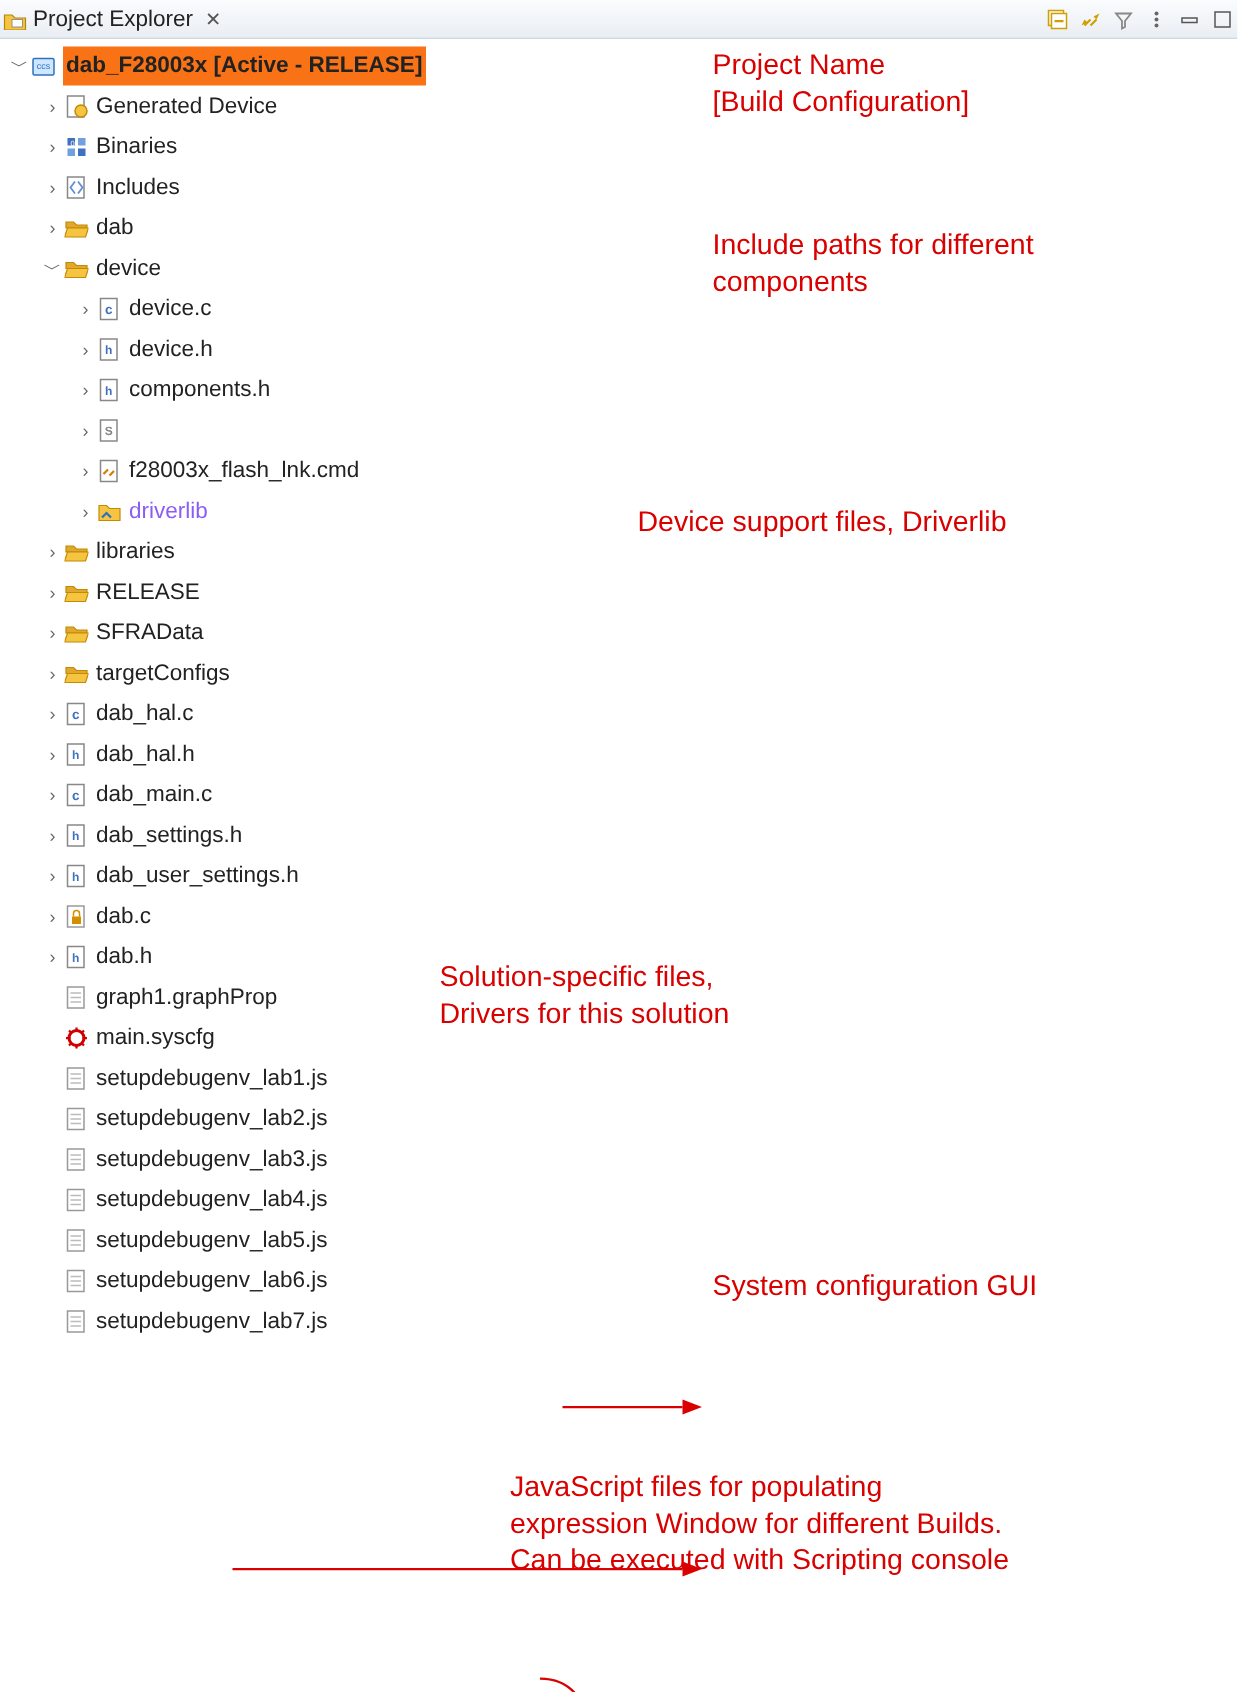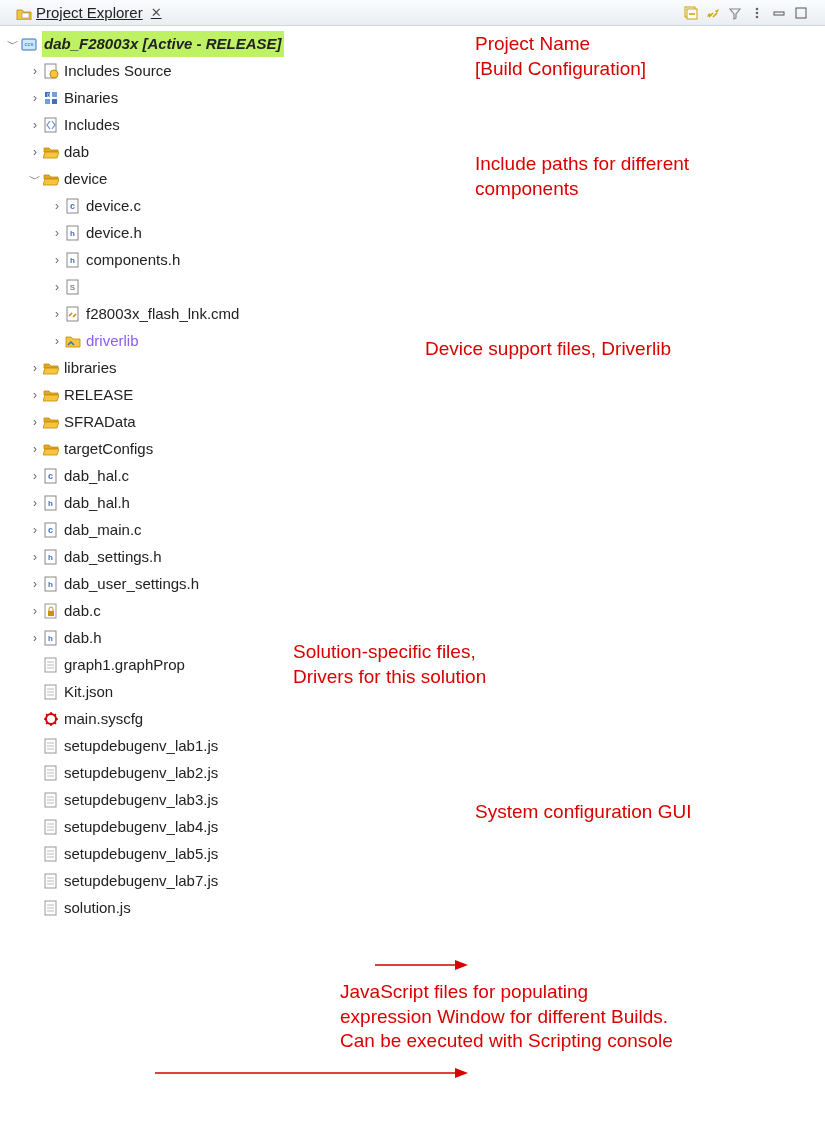--- a/index.html
+++ b/index.html
@@ -13,22 +13,21 @@
     height: 1128px;
     overflow: hidden;
     position: relative;
   }
   .header {
     background: linear-gradient(#fbfcfd,#e9eef4);
     border-bottom: 1px solid #d0d7de;
     height: 26px;
     display: flex;
     align-items: center;
-    padding: 0 16px;
-    text-decoration: underline;
+    padding: 0 2px;
   }
   .header-title {
     display: flex;
     align-items: center;
     gap: 4px;
   }
   .header-icon {
     width: 16px;
     height: 14px;
     display: inline-block;
@@ -76,21 +75,21 @@
   .icon {
     width: 18px;
     height: 18px;
     display: inline-flex;
     align-items: center;
     justify-content: center;
     margin-right: 4px;
   }
   .lbl { }
   .lbl.bold { font-weight: 700; }
-  .lbl.sel { background: #bef264; padding: 0 2px; font-style: italic; }
+  .lbl.sel { background: #f97316; padding: 0 2px; }
   .lbl.dim { color: #8b5cf6; }
   .annotation {
     position: absolute;
     color: #d90000;
     font-size: 19px;
     line-height: 1.3;
   }
   .arrow-svg {
     position: absolute;
     pointer-events: none;
@@ -235,21 +234,21 @@
   </div>
 
   <div class="row">
     <span class="indent"></span>
     <span class="twisty">›</span>
     <span class="icon">
         <svg width="16" height="16">
           <use href="#i-gensrc"></use>
         </svg>
       </span>
-    <span class="lbl">Includes Source</span>
+    <span class="lbl">Generated Device</span>
   </div>
 
   <div class="row">
     <span class="indent"></span>
     <span class="twisty">›</span>
     <span class="icon">
         <svg width="16" height="16">
           <use href="#i-binaries"></use>
         </svg>
       </span>
@@ -475,30 +474,20 @@
           <use href="#i-generic-file"></use>
         </svg>
       </span>
     <span class="lbl">graph1.graphProp</span>
   </div>
   <div class="row">
     <span class="indent"></span>
     <span class="twisty blank">›</span>
     <span class="icon">
         <svg width="16" height="16">
-          <use href="#i-generic-file"></use>
-        </svg>
-      </span>
-    <span class="lbl">Kit.json</span>
-  </div>
-  <div class="row">
-    <span class="indent"></span>
-    <span class="twisty blank">›</span>
-    <span class="icon">
-        <svg width="16" height="16">
           <use href="#i-syscfg"></use>
         </svg>
       </span>
     <span class="lbl">main.syscfg</span>
   </div>
 
   <div class="row">
     <span class="indent"></span>
     <span class="twisty blank">›</span>
     <span class="icon">
@@ -549,31 +538,31 @@
     <span class="lbl">setupdebugenv_lab5.js</span>
   </div>
   <div class="row">
     <span class="indent"></span>
     <span class="twisty blank">›</span>
     <span class="icon">
         <svg width="16" height="16">
           <use href="#i-generic-file"></use>
         </svg>
       </span>
+    <span class="lbl">setupdebugenv_lab6.js</span>
+  </div>
+  <div class="row">
+    <span class="indent"></span>
+    <span class="twisty blank">›</span>
+    <span class="icon">
+        <svg width="16" height="16">
+          <use href="#i-generic-file"></use>
+        </svg>
+      </span>
     <span class="lbl">setupdebugenv_lab7.js</span>
-  </div>
-  <div class="row">
-    <span class="indent"></span>
-    <span class="twisty blank">›</span>
-    <span class="icon">
-        <svg width="16" height="16">
-          <use href="#i-generic-file"></use>
-        </svg>
-      </span>
-    <span class="lbl">solution.js</span>
   </div>
 
 </div>
 
 <svg class="arrow-svg" width="825" height="1128">
 
   <line x1="375" y1="44" x2="455" y2="44" stroke="#d90000" stroke-width="1.5"></line>
   <polygon points="455,39 468,44 455,49" fill="#d90000"></polygon>
 
   <line x1="155" y1="152" x2="455" y2="152" stroke="#d90000" stroke-width="1.5"></line>
@@ -589,16 +578,16 @@
   <path d="M 285 875 Q 315 875 315 940 Q 315 965 330 965 Q 315 965 315 1030 Q 315 1060 285 1060" fill="none" stroke="#d90000" stroke-width="1.5"></path>
 </svg>
 
 <div class="annotation" style="left:475px; top:32px; white-space:pre;">Project Name
 [Build Configuration]</div>
 <div class="annotation" style="left:475px; top:152px; white-space:pre;">Include paths for different
 components</div>
 <div class="annotation" style="left:425px; top:305px;margin-top:32px;">Device support files, Driverlib</div>
 <div class="annotation" style="left:293px; top:640px; white-space:pre;">Solution-specific files,
 Drivers for this solution</div>
-<div class="annotation" style="left:475px; top:800px;">System configuration GUI</div>
+<div class="annotation" style="left:475px; top:846px;">System configuration GUI</div>
 <div class="annotation" style="left:340px; top:980px; white-space:pre;">JavaScript files for populating
 expression Window for different Builds.
 Can be executed with Scripting console</div>
 
 </body></html>

